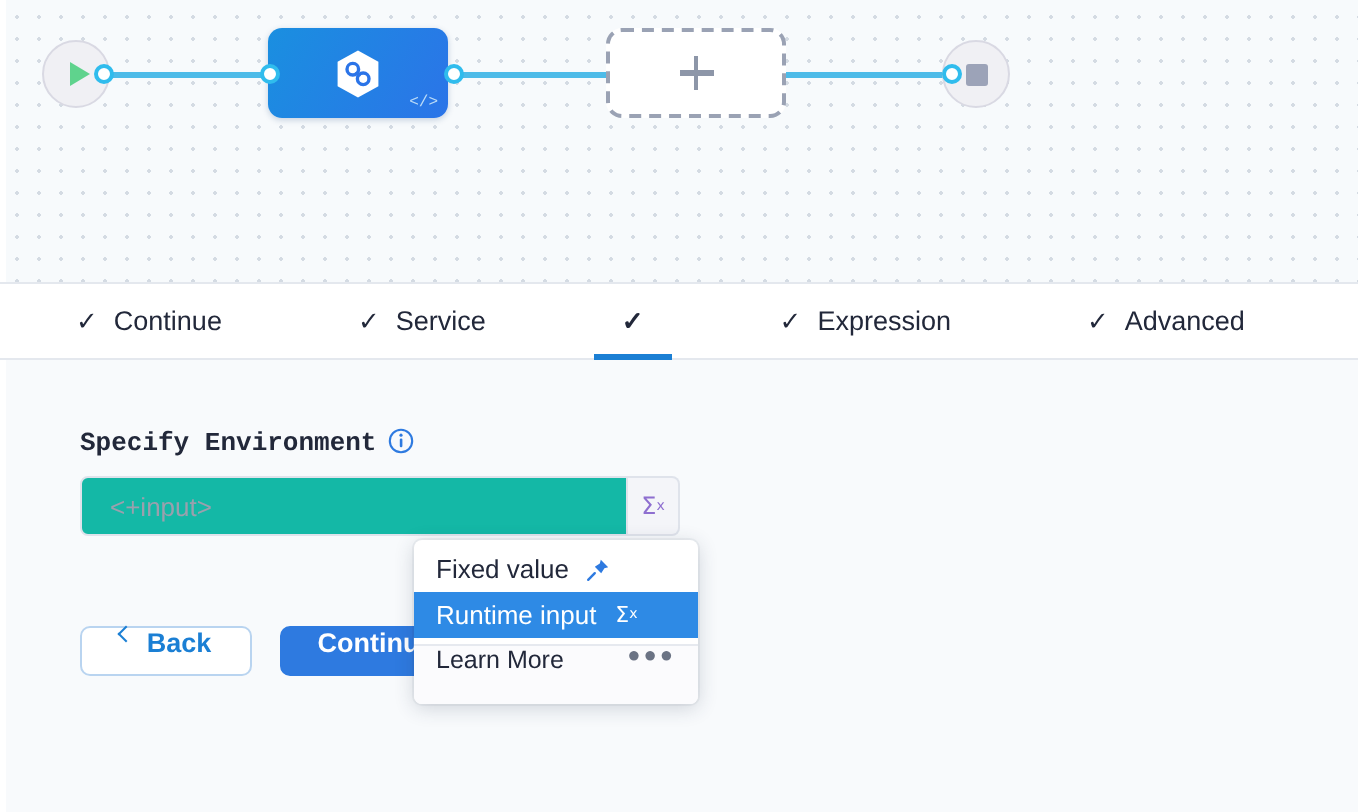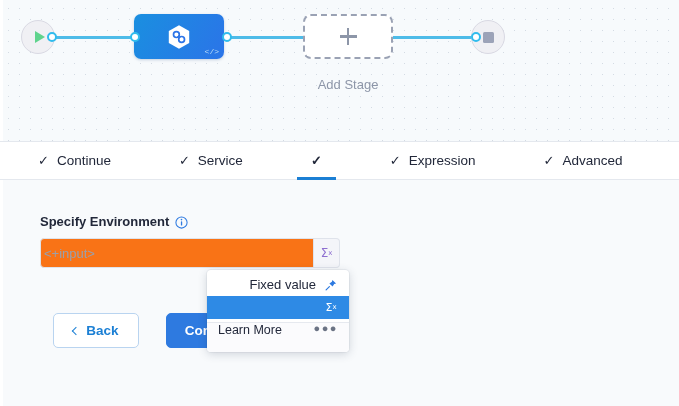--- a/index.html
+++ b/index.html
@@ -200,41 +200,42 @@
     border-left: 3px solid #ffffff;
   }
 
   .field-label {
     position: absolute;
     left: 40px; top: 214px;
     font-size: 13px;
     font-weight: bold;
     color: #22283a;
     display: flex;
-    align-items: flex-end;
+    align-items: flex-start;
     gap: 6px;
+    font-family: Liberation Mono, monospace;
   }
   .info-icon {
     display: inline-flex;
     width: 13px; height: 13px;
   }
 
   .input-wrap {
     position: absolute;
     left: 40px; top: 238px;
     width: 300px; height: 30px;
     display: flex;
   }
   .text-input {
     flex: 1;
     height: 30px;
     border: 1px solid #dfe3eb;
     border-radius: 4px 0 0 4px;
-    background: #f97316;
-    padding: 0 3px;
+    background: #14b8a6;
+    padding: 0 14px;
     font-size: 13px;
     color: #22283a;
     font-family: "Liberation Sans", sans-serif;
     outline: none;
   }
   .text-input::placeholder { color: #9aa0ad; }
   .sigma-btn {
     width: 26px; height: 30px;
     border: 1px solid #dfe3eb;
     border-left: none;
@@ -252,31 +253,30 @@
   .sigma-btn sup { font-size: 7px; }
 
   
   .btn-row {
     position: absolute;
     left: 40px; top: 313px;
     display: flex;
     gap: 14px;
   }
   .btn {
-    height: 35px;
+    height: 25px;
     border-radius: 5px;
     font-size: 13.5px;
     font-weight: bold;
     display: inline-flex;
-    align-items: center;
+    align-items: flex-start;
     justify-content: center;
     gap: 6px;
     cursor: pointer;
     font-family: "Liberation Sans", sans-serif;
-    margin-left: 13px;
   }
   .btn-back {
     width: 86px;
     background: #ffffff;
     border: 1px solid #b9d4f0;
     color: #1b7fd4;
   }
   .btn-continue {
     width: 96px;
     background: #2e7ae0;
@@ -302,21 +302,21 @@
     border-radius: 4px;
     box-shadow: 0 2px 10px rgba(40,55,80,0.20), 0 0 0 1px rgba(40,55,80,0.05);
     z-index: 20;
     overflow: hidden;
     padding-top: 3px;
   }
   .dd-item {
     height: 23px;
     display: flex;
     align-items: center;
-    justify-content: flex-end;
+    justify-content: flex-start;
     gap: 8px;
     padding: 0 11px;
     font-size: 13px;
     color: #22283a;
     cursor: pointer;
     white-space: nowrap;
   }
   .dd-item.selected {
     background: #2e8ae5;
     color: #ffffff;
@@ -388,21 +388,20 @@
           <path d="M12.4 12.6 L13.6 13.4"></path>
         </g>
       </svg>
       <span class="stage-code-icon">&lt;/&gt;</span>
     </div>
     <div class="port port-node-out"></div>
 
     <div class="add-stage">
       <div class="plus-icon"></div>
     </div>
-    <div class="node-label label-addstage">Add Stage</div>
 
     <div class="port port-end"></div>
     <div class="round-node node-end">
       <div class="stop-sq"></div>
     </div>
   </div>
 
   <div class="tabbar">
     <div class="tab">
       <span class="check">✓</span>
@@ -462,20 +461,21 @@
       <span>Fixed value</span>
       <span class="dd-icon">
         <svg viewBox="0 0 12 12" width="12" height="12">
           <path d="M7.4 0.9 L11.1 4.6 L9.2 5.1 L7.6 7.6 L4.4 4.4 L6.9 2.8 Z" fill="#2e7ae0"></path>
           <path d="M4.4 7.6 L1.1 10.9" stroke="#2e7ae0" stroke-width="1.2" stroke-linecap="round"></path>
         </svg>
       </span>
     </div>
 
     <div class="dd-item selected">
+      <span>Runtime input</span>
       <span class="dd-icon icon-sigma">Σ<sup>x</sup></span>
     </div>
 
 
     <div class="dd-divider"></div>
 
     <div class="dd-footer">
       <span>Learn More</span>
       <span class="dots">●●●</span>
     </div>

